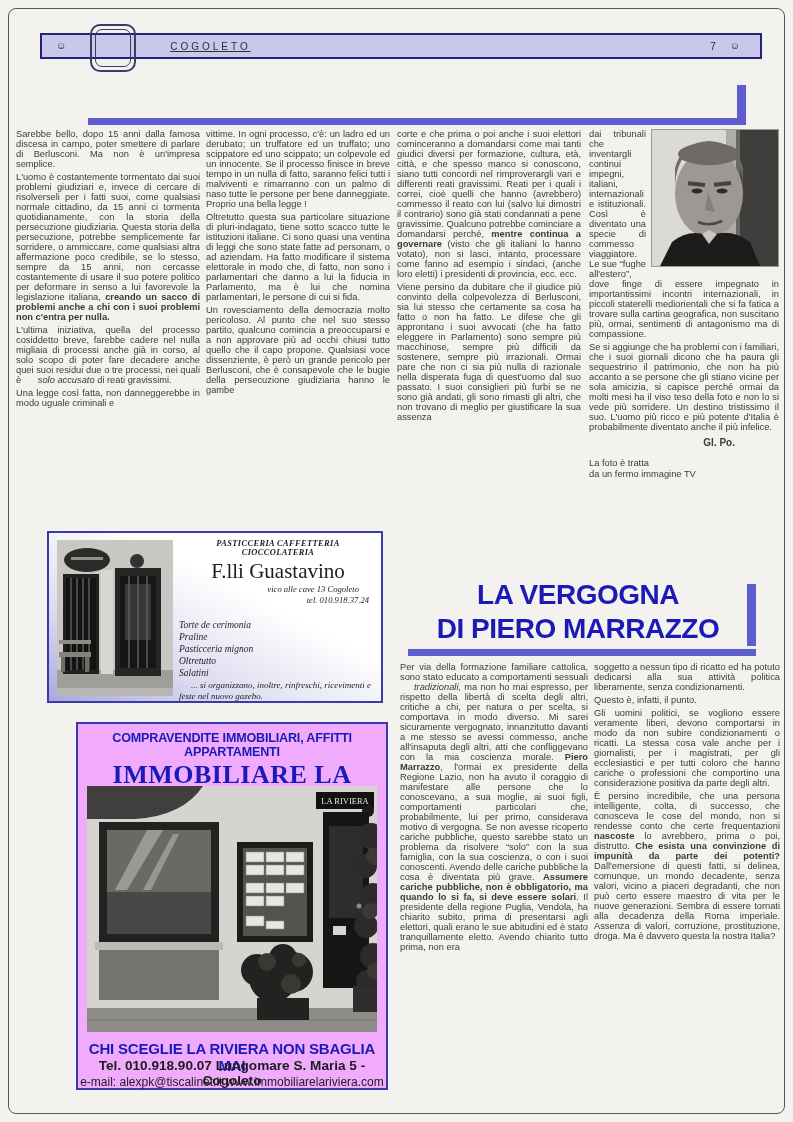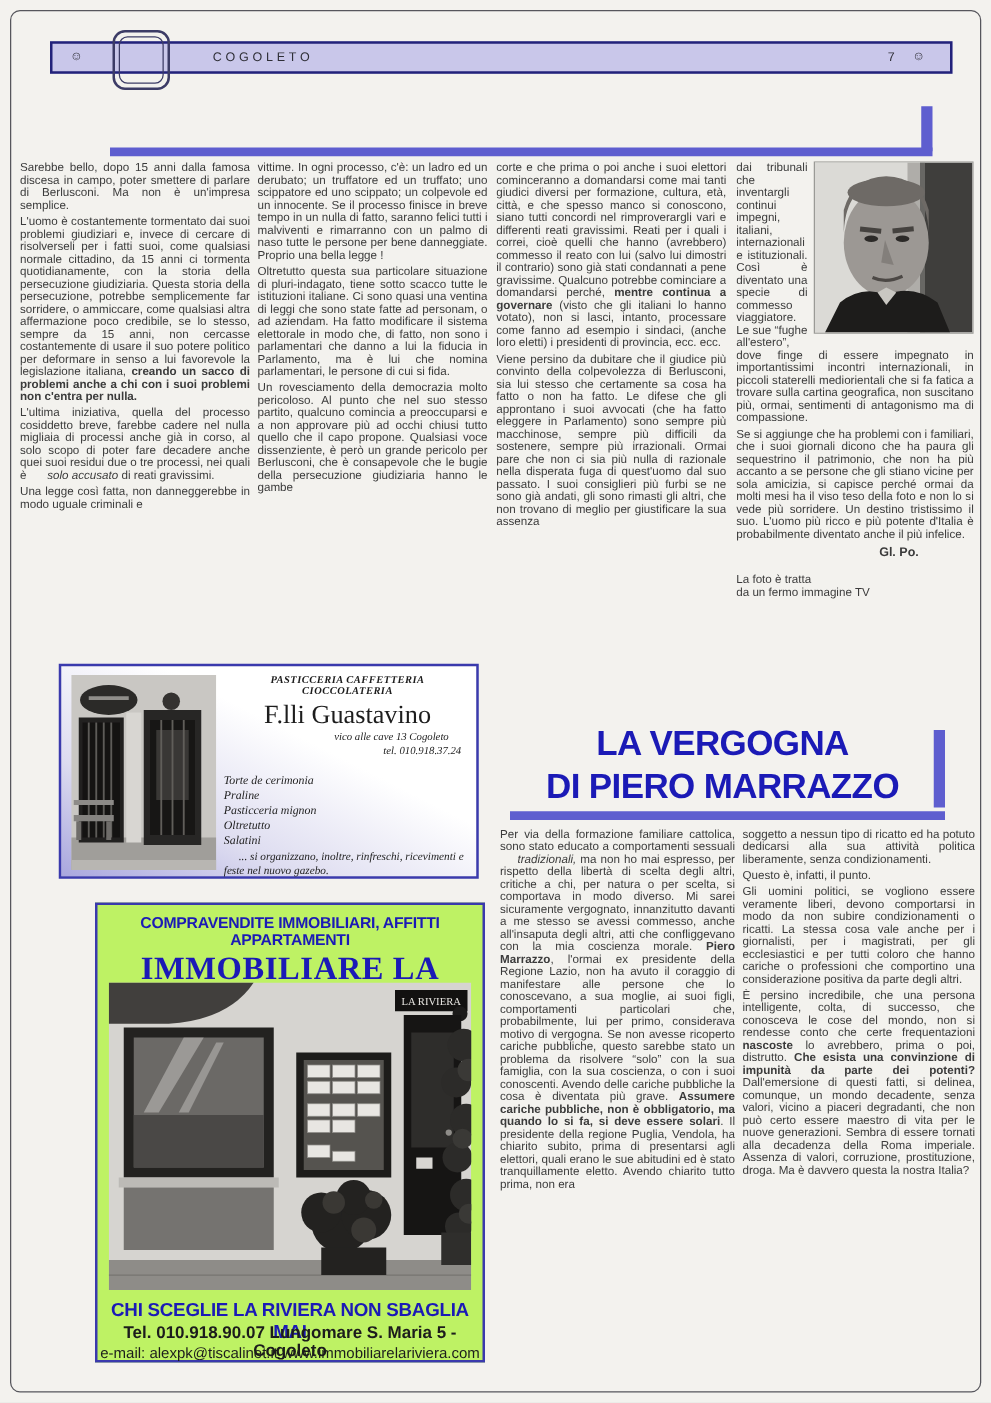--- a/index.html
+++ b/index.html
@@ -5,21 +5,21 @@
   html,body{margin:0;padding:0;background:#e8e8e4;}
   .sheet{position:relative;width:793px;height:1122px;background:#f3f2ee;overflow:hidden;
          font-family:"Liberation Sans",sans-serif;color:#3b3b3b;}
   .frame{position:absolute;left:8px;top:8px;width:775px;height:1104px;border:1px solid #56565c;border-radius:8px;}
 
   
   .hbar{position:absolute;left:40px;top:33px;width:722px;height:26px;background:#c9c7ea;
         border:2px solid #22227a;box-sizing:border-box;display:flex;align-items:center;}
   .hbar .smiley{font-size:10px;color:#2c2c34;line-height:1;}
   .hbar .smiley.l{margin-left:14px;}
-  .hbar .title{margin-left:104px;font-size:10px;letter-spacing:3px;color:#2e2e36;}
+  .hbar .title{margin-left:104px;font-size:10px;letter-spacing:3px;color:#2e2e36;text-decoration:underline;}
   .hbar .pgnum{margin-left:auto;font-size:10px;color:#2e2e36;}
   .hbar .smiley.r{margin-left:14px;margin-right:20px;}
   .buckle{position:absolute;left:90px;top:24px;width:46px;height:48px;border:2px solid #3c3c66;border-radius:10px;box-sizing:border-box;}
   .buckle::after{content:"";position:absolute;left:3px;top:3px;right:3px;bottom:3px;border:1px solid #3c3c66;border-radius:7px;}
 
   
   .head1{position:absolute;left:86px;top:82px;width:652px;text-align:center;
          font-size:29px;font-weight:bold;letter-spacing:-0.5px;color:#1b1ab6;white-space:nowrap;}
   .accentV1{position:absolute;left:737px;top:85px;width:9px;height:36px;background:#5e5ecf;}
   .accentH1{position:absolute;left:88px;top:118px;width:658px;height:7px;background:#5e5ecf;}
@@ -44,21 +44,21 @@
   .gua .photo{position:absolute;left:8px;top:7px;width:116px;height:156px;}
   .gua .txt{position:absolute;left:130px;top:6px;width:198px;font-family:"Liberation Serif",serif;color:#1d1d1d;}
   .gua .tag{font-size:8.4px;font-weight:bold;letter-spacing:0.4px;text-align:center;font-style:italic;}
   .gua .name{font-size:21px;text-align:center;margin-top:2px;}
   .gua .addr{font-style:italic;font-size:8.6px;text-align:right;padding-right:18px;line-height:10.5px;}
   .gua .addr2{padding-right:8px;}
   .gua .items{margin-top:14px;font-style:italic;font-size:9.5px;line-height:12px;}
   .gua .note{font-style:italic;font-size:9px;line-height:10.5px;text-indent:12px;margin-top:1px;}
 
   
-  .imm{position:absolute;left:76px;top:722px;width:312px;height:368px;border:2px solid #3a3aad;box-sizing:border-box;background:#bef264;}
+  .imm{position:absolute;left:76px;top:722px;width:312px;height:368px;border:2px solid #3a3aad;box-sizing:border-box;background:#f0abfc;}
   .imm .tag{margin-top:7px;text-align:center;font-size:12.6px;font-weight:bold;color:#1b1ab6;letter-spacing:-0.2px;}
   .imm .name{text-align:center;font-family:"Liberation Serif",serif;font-size:26px;font-weight:bold;color:#1b1ab6;letter-spacing:0.5px;margin-top:1px;}
   .imm .photo{position:absolute;left:9px;top:62px;width:290px;height:246px;}
   .imm .slogan{position:absolute;left:0;top:316px;width:100%;text-align:center;font-size:15px;font-weight:bold;color:#1b1ab6;letter-spacing:-0.2px;}
   .imm .tel{position:absolute;left:0;top:334px;width:100%;text-align:center;font-size:13.6px;font-weight:bold;color:#1c1c1c;}
   .imm .mail{position:absolute;left:0;top:351px;width:100%;text-align:center;font-size:12px;color:#1c1c1c;}
 </style>
 </head>
 <body>
 

